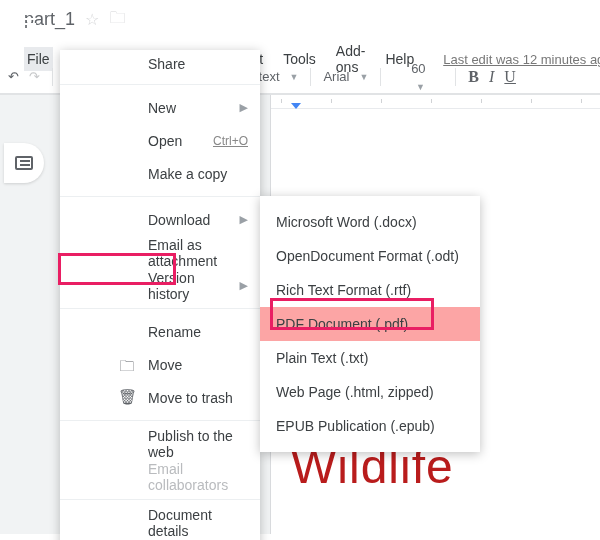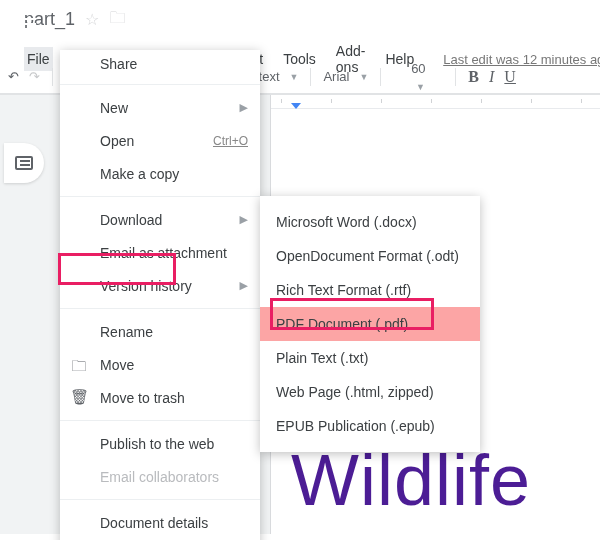--- a/index.html
+++ b/index.html
@@ -23,24 +23,24 @@
   .i { font-style:italic; font-family:'Times New Roman',serif; font-size:16px; }
   .u { text-decoration:underline; font-family:'Times New Roman',serif; font-size:16px; }
   .work { position:relative; height:440px; background:#f1f3f4; border-top:1px solid #e1e3e5; }
   .outline-chip { position:absolute; left:4px; top:48px; width:40px; height:40px; background:#fff; border-radius:0 20px 20px 0; box-shadow:0 1px 3px rgba(0,0,0,.15); display:flex; align-items:center; justify-content:center; }
   .outline-chip span { display:inline-block; width:18px; height:14px; border:2px solid #5f6368; border-radius:2px; position:relative; }
   .outline-chip span::before{content:"";position:absolute;left:3px;top:2px;width:10px;height:2px;background:#5f6368;box-shadow:0 4px 0 #5f6368;}
   .page { position:absolute; left:270px; top:0; right:0; bottom:0; background:#fff; border-left:1px solid #d9dbde; }
   .ruler { height:14px; background:#fff; border-bottom:1px solid #e8eaed; position:relative; }
   .ruler::before { content:""; position:absolute; left:20px; top:8px; width:0;height:0;border-left:5px solid transparent;border-right:5px solid transparent;border-top:6px solid #4285f4; }
   .ruler::after { content:""; position:absolute; left:10px; right:10px; top:4px; height:4px; background:repeating-linear-gradient(90deg,#d0d2d5 0 1px,transparent 1px 50px); }
-  .doc-text { font-size:72px; color:#4c1d95; position:absolute; left:20px; top:344px; letter-spacing:1px; }
+  .doc-text { font-size:48px; color:#b91c1c; position:absolute; left:20px; top:344px; letter-spacing:1px; }
   
   .filemenu { position:absolute; left:60px; top:50px; width:200px; background:#fff; box-shadow:0 2px 10px rgba(0,0,0,.25); font-size:14px; color:#3c4043; z-index:5; padding-bottom:6px;}
-  .mi { display:flex; align-items:center; height:33px; padding:0 12px 0 40px; position:relative; }
+  .mi { display:flex; align-items:center; height:33px; padding:0 12px 0 40px; position:relative;margin-left:48px; }
   .mi .ic { position:absolute; left:10px; top:7px; width:18px; text-align:center; color:#5f6368; font-size:15px; }
   .mi .kb { margin-left:auto; color:#888; font-size:12px;text-decoration:underline; }
   .mi .rchev { margin-left:auto; color:#9aa0a6; font-size:11px; }
   .mi.disabled { color:#b9bbbe;align-items:center; }
   .mi.sel { background:#fff; }
   .hr { height:0; border-top:1px solid #eceff1; margin:6px 0; }
   .hl { position:absolute; border:3px solid #e91e63; pointer-events:none; z-index:20; }
   .hl1 { left:58px; top:253px; width:118px; height:32px; }
   
   .submenu { position:absolute; left:260px; top:196px; width:220px; background:#fff; box-shadow:0 2px 10px rgba(0,0,0,.25); font-size:14px; z-index:6; padding:9px 0; }

